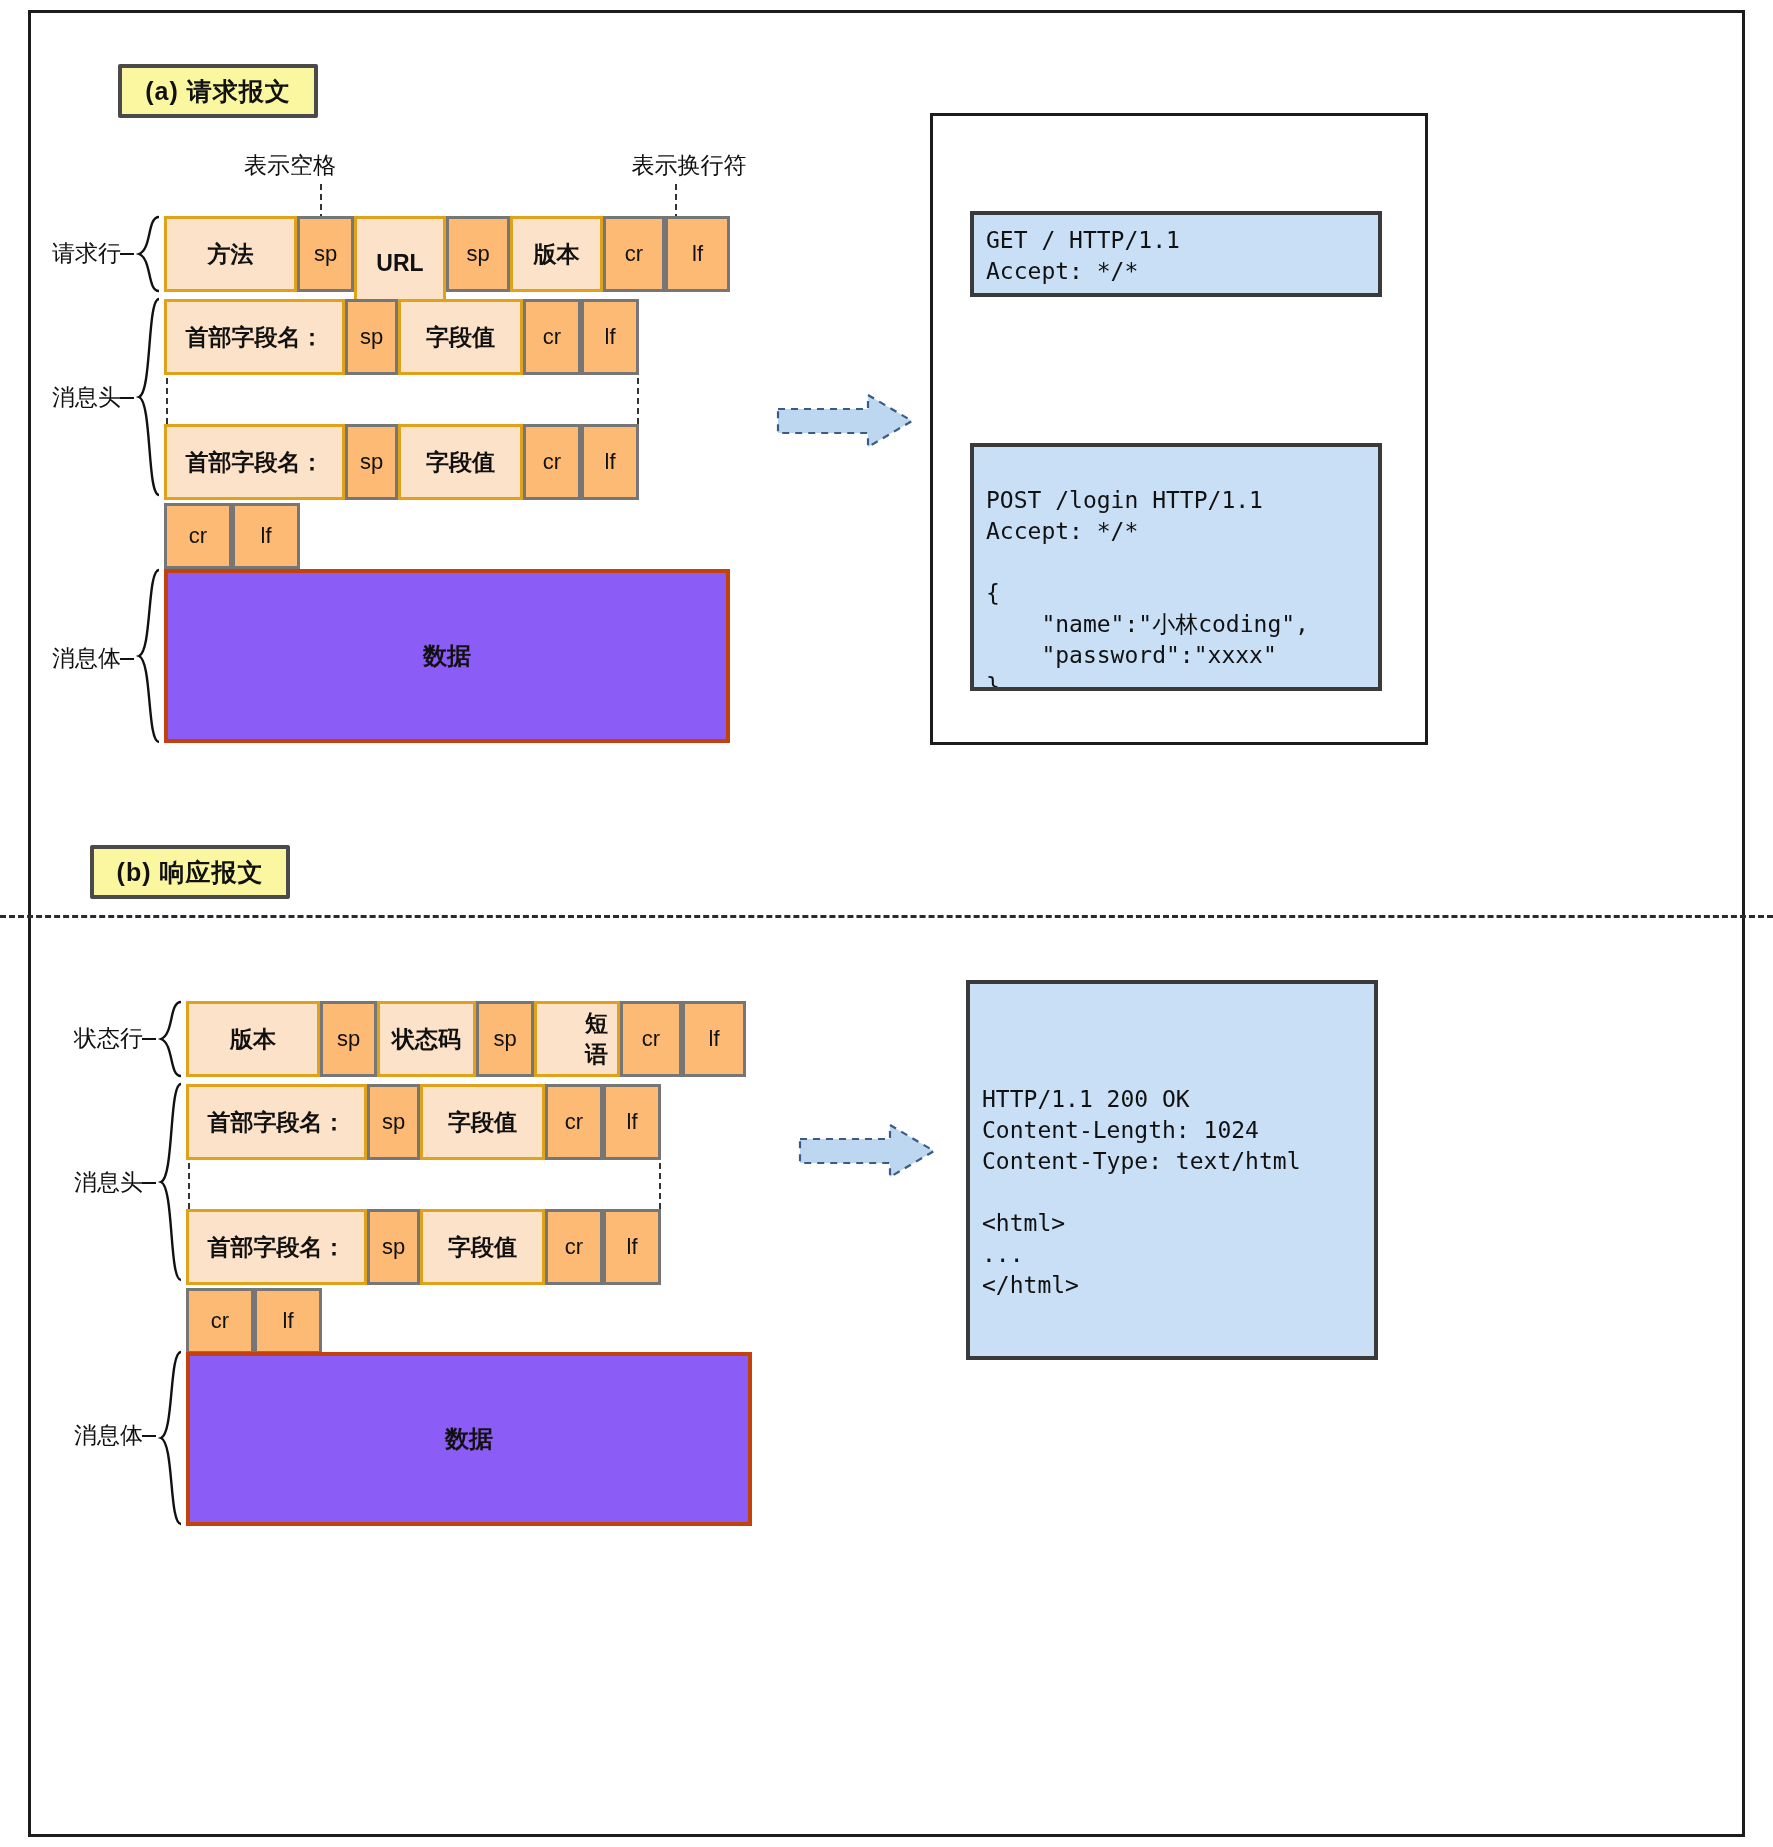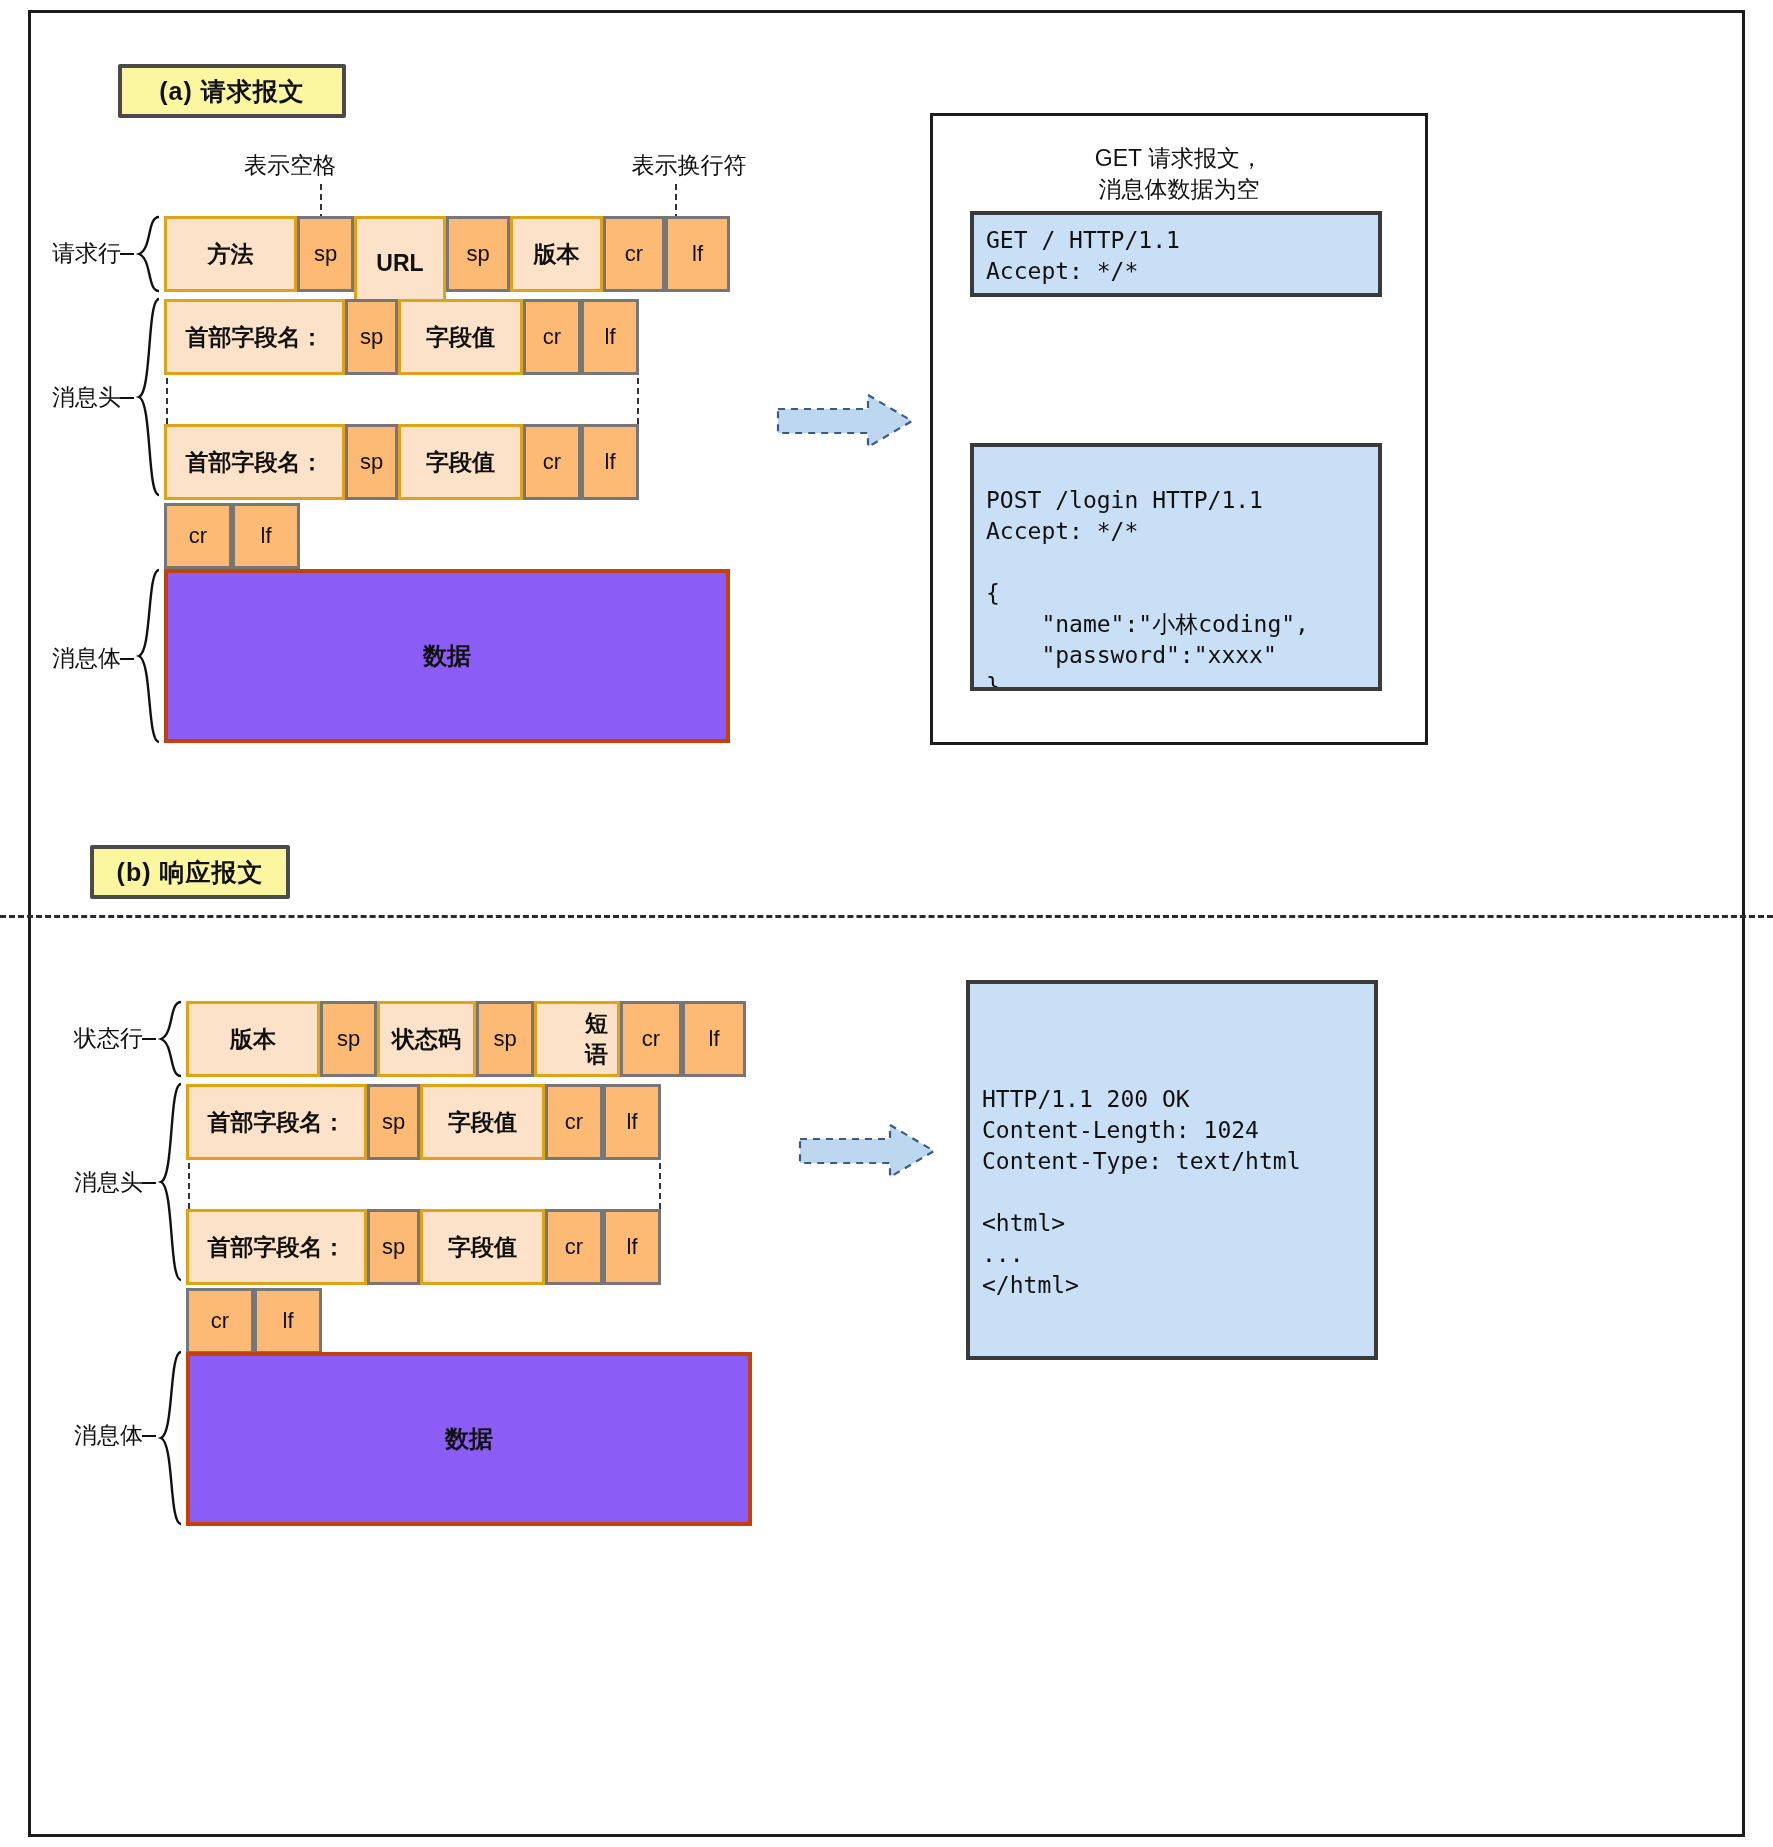--- a/index.html
+++ b/index.html
@@ -137,21 +137,21 @@
   .arrow{position:absolute;}
 </style>
 </head>
 <body>
 
 <div id="page">
 
   <div class="outer-frame"></div>
   <div class="section-divider"></div>
 
-  <div class="chip" style="left:118px;top:64px;width:228px;height:54px;">(a) 请求报文</div>
+  <div class="chip" style="left:118px;top:64px;width:200px;height:54px;">(a) 请求报文</div>
 
   <div class="annot" style="left:200px;top:150px;width:180px;">表示空格</div>
   <div class="annot-line" style="left:320px;top:184px;height:36px;"></div>
 
   <div class="annot" style="left:584px;top:150px;width:210px;">表示换行符</div>
   <div class="annot-line" style="left:675px;top:184px;height:36px;"></div>
 
   <div class="side-label" style="left:52px;top:236px;height:34px;">请求行</div>
   <div class="tick" style="left:120px;top:253px;width:14px;"></div>
   <div class="brace" style="left:133px;top:215px;width:28px;height:78px;">
@@ -205,22 +205,20 @@
   <div class="cell body-box" style="left:164px;top:569px;width:566px;height:174px;">数据</div>
 
   <div class="arrow" style="left:776px;top:392px;width:140px;height:60px;">
     <svg width="140" height="60" viewBox="0 0 140 60">
       <path d="M2 17 L92 17 L92 3 L136 29 L92 55 L92 41 L2 41 Z" fill="#BDD7F0" stroke="#3b5b86" stroke-width="2.2" stroke-dasharray="7 6"></path>
     </svg>
   </div>
 
   <div class="panel" style="left:930px;top:113px;width:498px;height:632px;"></div>
 
-  <div class="panel-title" style="left:950px;top:143px;width:458px;">GET 请求报文，
-消息体数据为空</div>
   <div class="codebox" style="left:970px;top:211px;width:412px;height:86px;">GET / HTTP/1.1
 Accept: */*</div>
 
   <div class="codebox" style="left:970px;top:443px;width:412px;height:248px;padding-top:38px;">POST /login HTTP/1.1
 Accept: */*
 
 {
     "name":"小林coding",
     "password":"xxxx"
 }</div>

